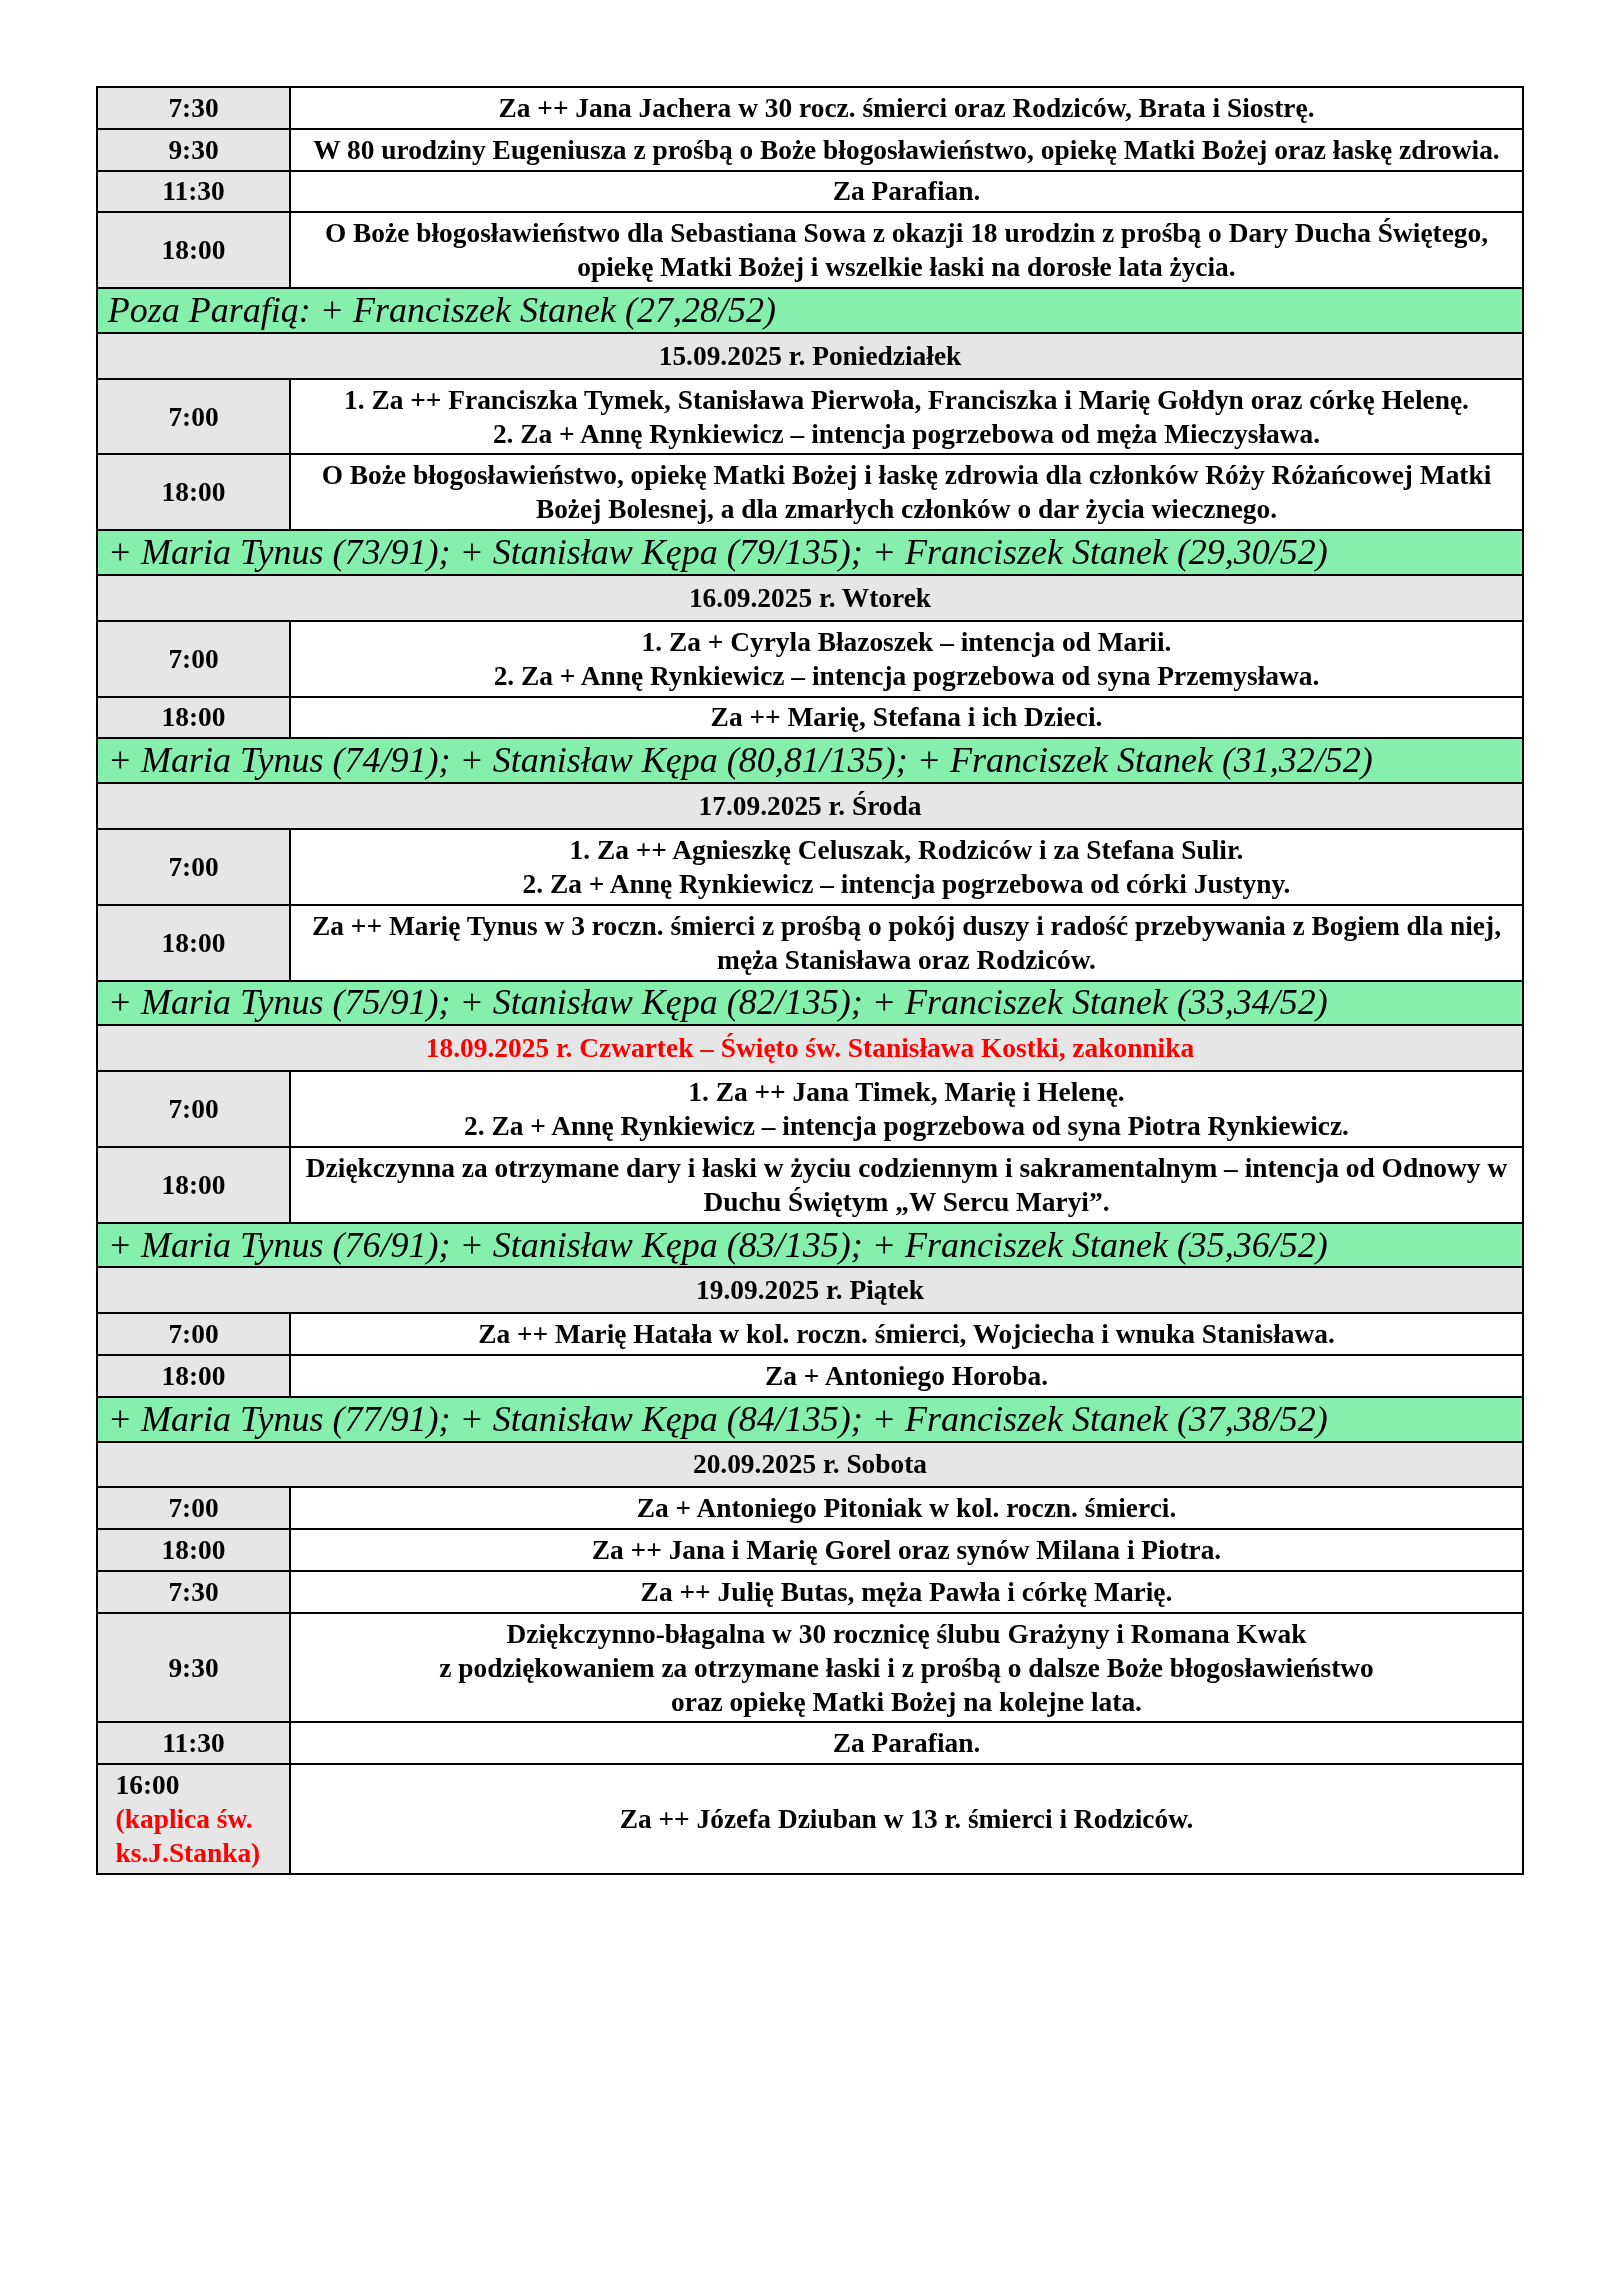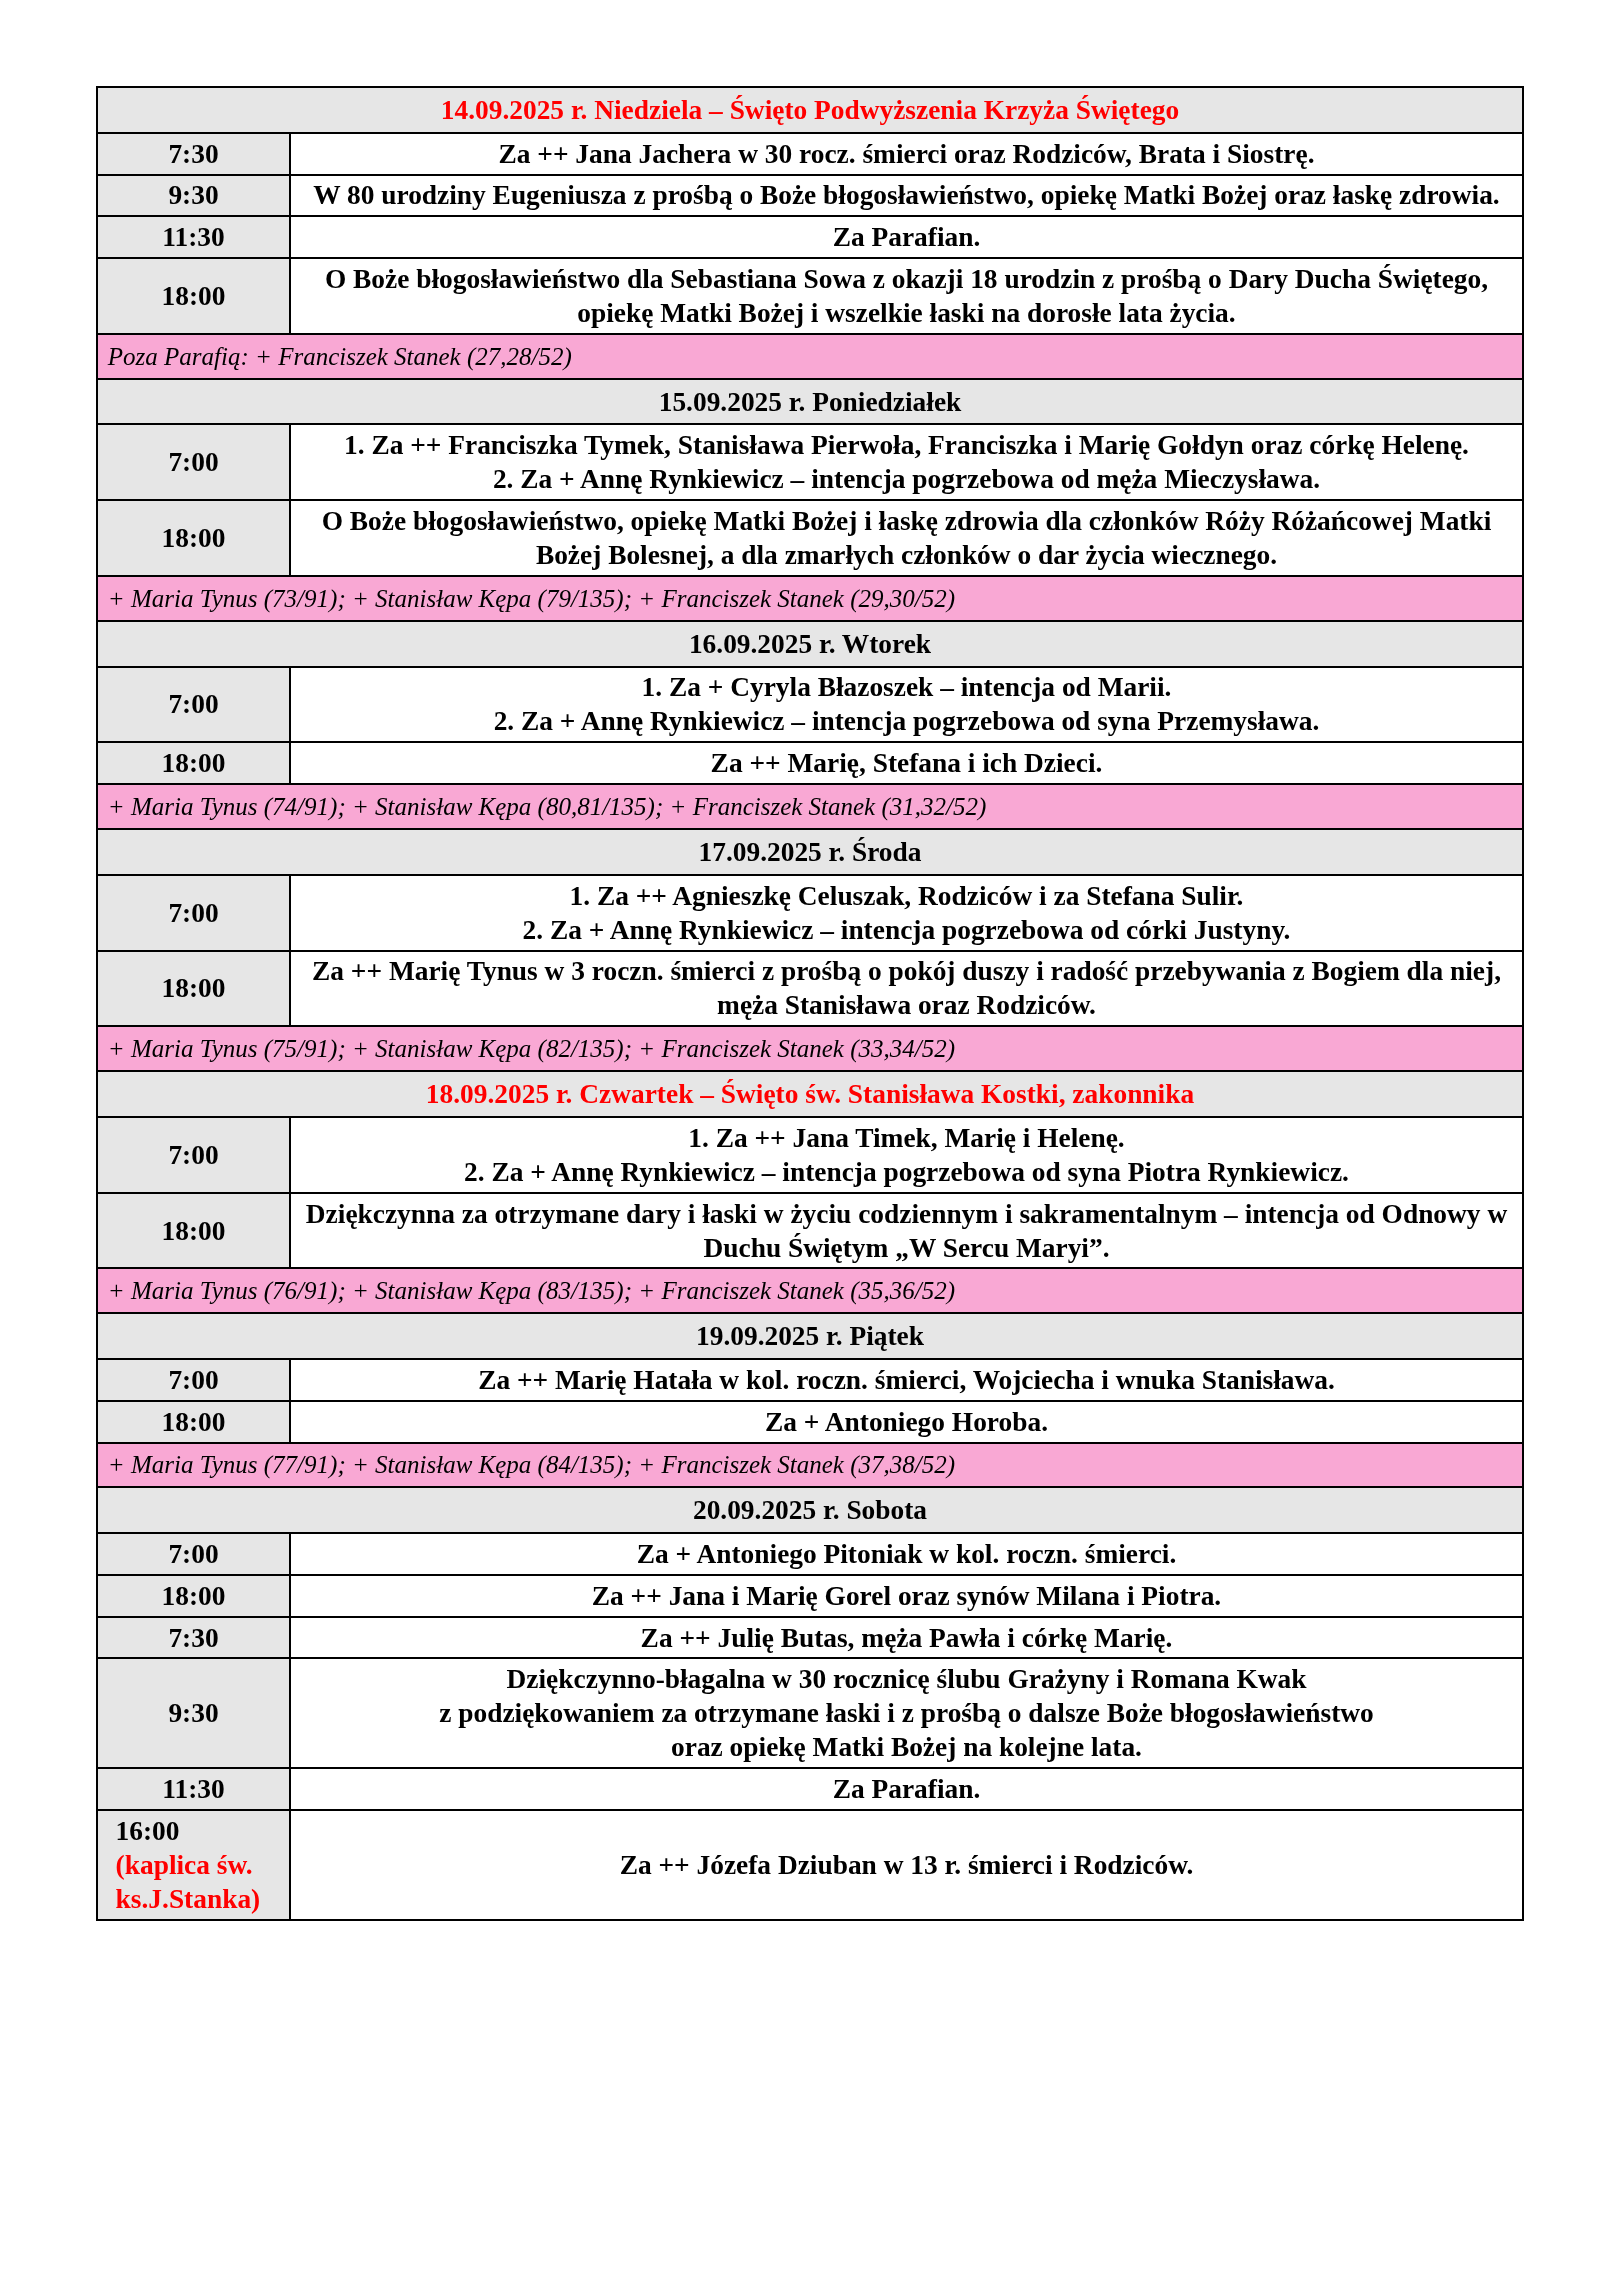--- a/index.html
+++ b/index.html
@@ -68,43 +68,40 @@
     vertical-align: middle;
     font-weight: bold;
     font-size: 27.4px;
     line-height: 34px;
     padding: 2.9px 13.7px;
     text-align: center;
   }
   .intent-line { margin: 0; }
 
   td.external-cell {
-    background: #f9a8d4;
+    background: #86efac;
     font-style: italic;
     font-weight: normal;
-    font-size: 25px;
+    font-size: 36px;
     line-height: 35px;
     padding: 3.9px 9.8px;
     text-align: left;
   }
 </style>
 </head>
 <body>
 
 <div class="page">
   <table class="schedule">
     <colgroup>
       <col class="time-col">
       <col>
     </colgroup>
     <tbody>
         <tr>
-          <td class="day-header red" colspan="2">14.09.2025 r. Niedziela – Święto Podwyższenia Krzyża Świętego</td>
-        </tr>
-        <tr>
           <td class="time-cell">
             <div>7:30</div>
           </td>
           <td class="intent-cell">
             <div class="intent-line">Za ++ Jana Jachera w 30 rocz. śmierci oraz Rodziców, Brata i Siostrę.</div>
           </td>
         </tr>
         <tr>
           <td class="time-cell">
             <div>9:30</div>

